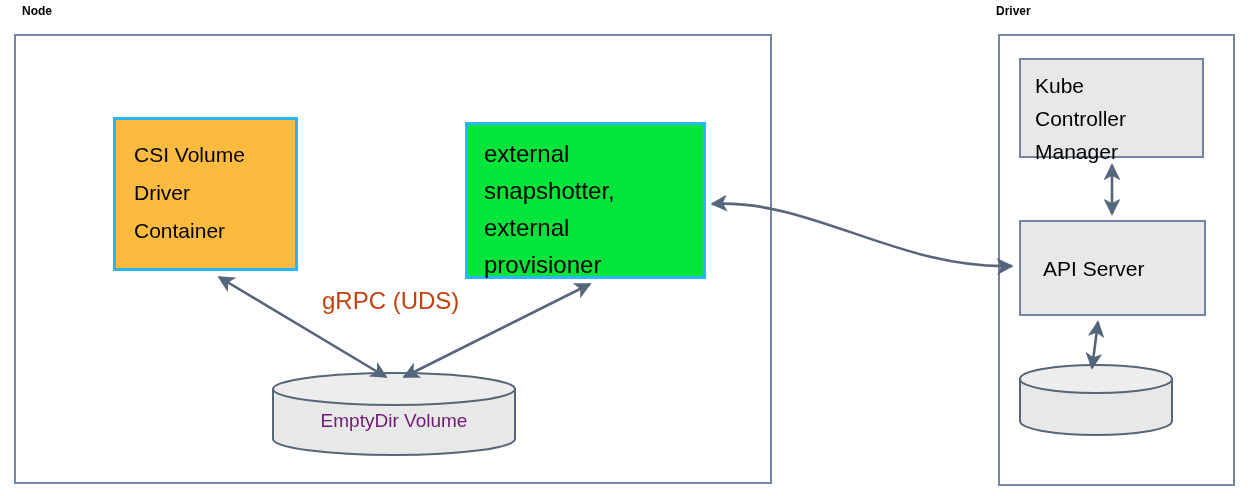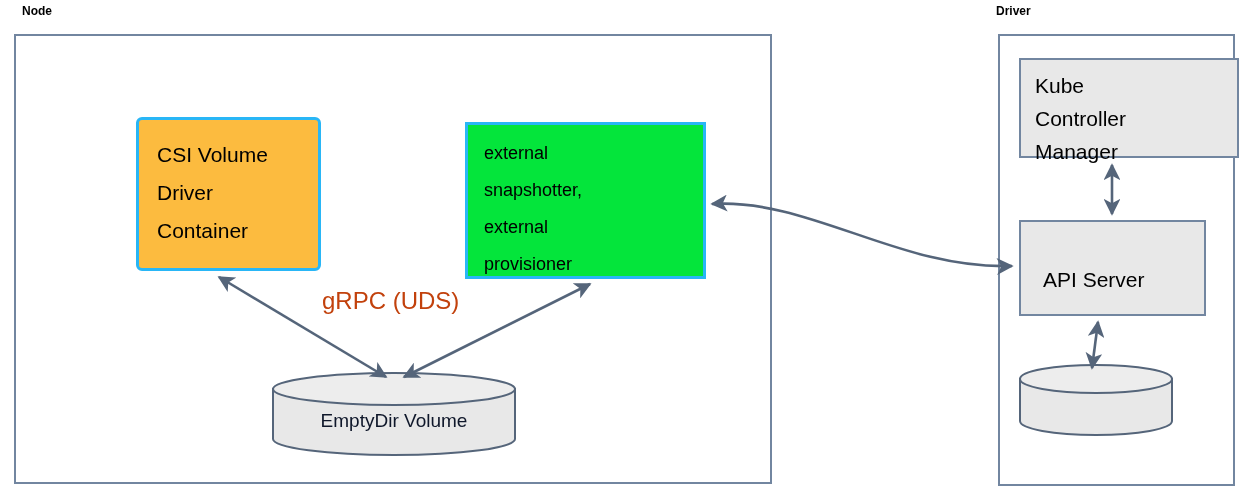--- a/index.html
+++ b/index.html
@@ -72,28 +72,27 @@
     color: #000000;
     padding: 9px 0 0 14px;
     white-space: pre-line;
   }
   .gray-box.centered .box-text {
     padding: 0;
     height: 100%;
     display: flex;
     align-items: center;
     padding-left: 22px;
-    margin-top: 11px;
   }
 
   
   .cylinder { pointer-events: none; }
   .cylinder-label {
     font-size: 19px;
-    color: #0f172a;
+    color: #701a75;
     white-space: nowrap;
     text-align: center;
   }
 
   
   .edge-label {
     font-size: 24px;
     color: #c2410c;
     white-space: nowrap;
   }
@@ -112,46 +111,46 @@
 
 <div id="canvas">
 
   <div class="abs group-label" style="left:22px; top:4px;">Node</div>
 
   <div class="abs group-label" style="left:996px; top:4px;">Driver</div>
 
   <div class="abs outer-box" style="left:14px; top:34px; width:758px; height:450px;"></div>
 
 
-  <div class="abs colored-box fill-orange" style="left:136px; top:117px; width:185px; height:154px;border-radius:6px;">
+  <div class="abs colored-box fill-orange" style="left:113px; top:117px; width:185px; height:154px;">
     <div class="box-text">CSI Volume
 Driver
 Container</div>
   </div>
 
   <div class="abs colored-box fill-green" style="left:465px; top:122px; width:241px; height:157px;">
-    <div class="box-text" style="line-height:37px; padding-top:10px; font-size:18px;padding-left:16px;">external
+    <div class="box-text" style="line-height:37px; padding-top:10px; font-size:24px;padding-left:16px;">external
 snapshotter,
 external
 provisioner</div>
   </div>
 
   <div class="abs cylinder" style="left:272px; top:372px; width:244px; height:84px;">
     <svg width="244" height="84" viewBox="0 0 244 84">
       <path d="M1,17 L1,67 A121,16 0 0 0 243,67 L243,17 Z" fill="#E8E8E8" stroke="#55657A" stroke-width="2"></path>
       <ellipse cx="122" cy="17" rx="121" ry="16" fill="#EDEDED" stroke="#55657A" stroke-width="2"></ellipse>
     </svg>
   </div>
   <div class="abs cylinder-label" style="left:272px; top:410px; width:244px;">EmptyDir Volume</div>
 
   <div class="abs edge-label" style="left:322px; top:287px;">gRPC (UDS)</div>
 
   <div class="abs outer-box" style="left:998px; top:34px; width:237px; height:452px;"></div>
 
-  <div class="abs gray-box" style="left:1019px; top:58px; width:220px; height:100px;">
+  <div class="abs gray-box" style="left:1019px; top:58px; width:185px; height:100px;">
     <div class="box-text">Kube
 Controller
 Manager</div>
   </div>
 
   <div class="abs gray-box centered" style="left:1019px; top:220px; width:187px; height:96px;">
     <div class="box-text">API Server</div>
   </div>
 
   <div class="abs cylinder" style="left:1019px; top:364px; width:154px; height:72px;">

